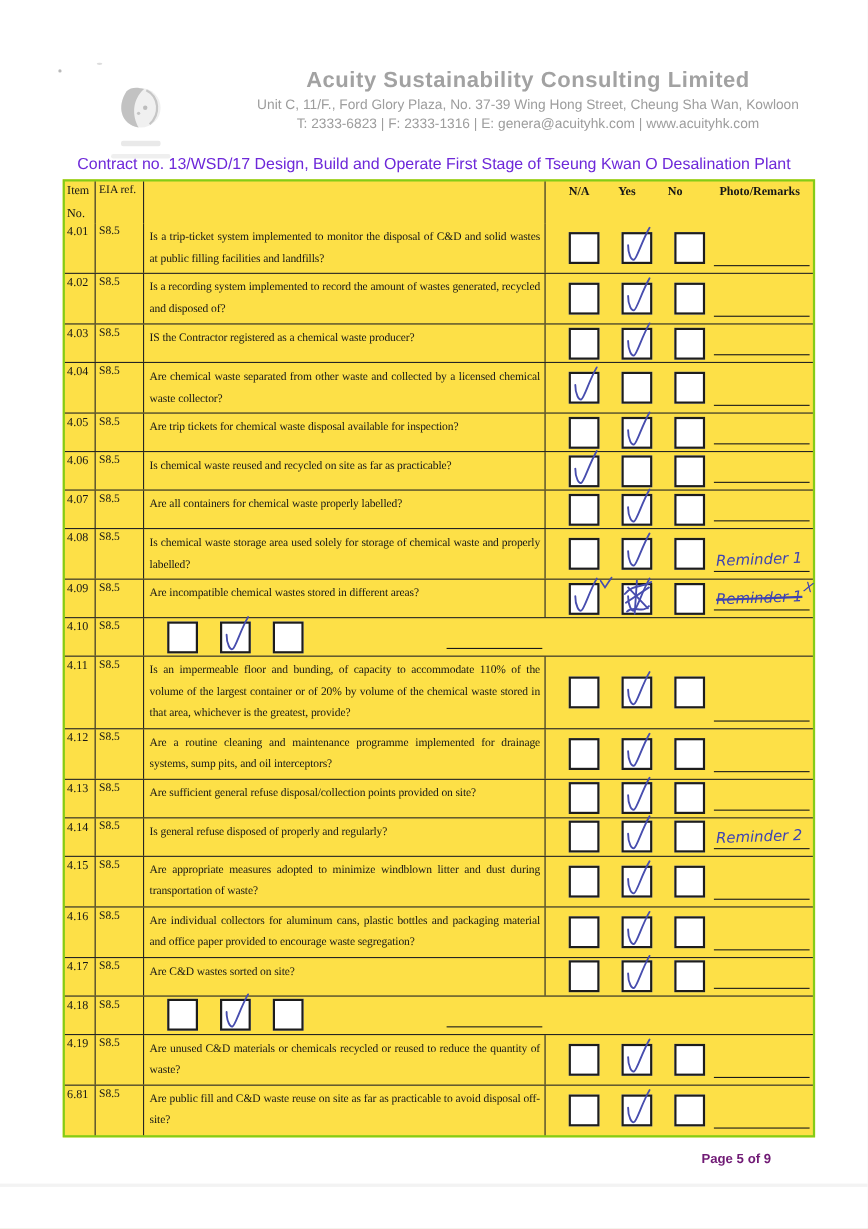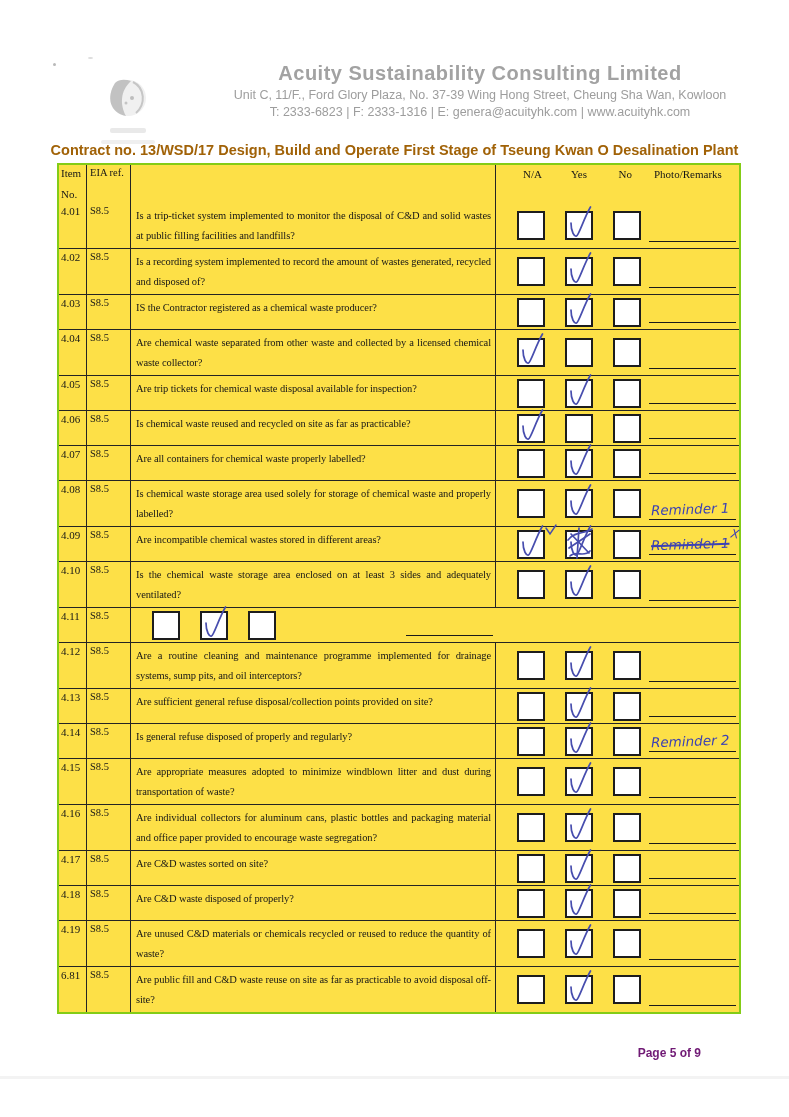--- a/index.html
+++ b/index.html
@@ -8,37 +8,37 @@
   
   .letterhead{position:absolute;top:62px;left:0;width:789px;}
   .logo{position:absolute;left:93px;top:8px;width:70px;height:80px;}
   .lh-text{position:absolute;left:200px;top:0;width:560px;text-align:center;
            font-family:"Liberation Sans",sans-serif;}
   .company{font-size:20px;font-weight:bold;color:#a2a2a2;letter-spacing:.5px;}
   .addr,.contacts{font-size:12.5px;color:#9d9d9d;margin-top:3px;}
   .speck{position:absolute;background:#b9b9b9;border-radius:50%;}
   
   .title{position:absolute;top:142px;left:0;width:789px;text-align:center;
-         font-family:"Liberation Sans",sans-serif;font-weight:bold;font-size:14.5px;color:#a16207;}
+         font-family:"Liberation Sans",sans-serif;font-weight:normal;font-size:14.5px;color:#6d28d9;}
   
   .checklist{position:absolute;top:163px;left:57px;width:680px;border:2px solid #84cc16;background:#fde047;}
   .rowgrid{display:grid;grid-template-columns:28px 44px 365px 1fr;min-height:34px;}
   .rowgrid.sec{min-height:21px;}
   .row{border-top:1.6px solid #242424;overflow:visible;}
   .row:first-child{border-top:none;}
   .thead{min-height:38px;}
   .c-item{border-right:1.5px solid #242424;font-size:11px;padding:2px 1px 0 2px;}
   .c-eia{border-right:1.5px solid #242424;font-size:10.5px;padding:2px 1px 0 3px;}
   .c-q{border-right:1.5px solid #242424;font-size:10.5px;line-height:19.5px;
        padding:3px 4px 3px 5px;text-align:justify;letter-spacing:-0.1px;}
   .c-q.bold{font-weight:bold;font-size:11px;text-align:left;}
   .c-checks{position:relative;display:flex;align-items:center;gap:20px;padding-left:21px;overflow:visible;}
   .thead .c-item{display:flex;flex-direction:column;justify-content:space-between;padding-bottom:3px;}
   .thead .c-checks{align-items:flex-start;padding-top:3px;font-size:11px;}
-  .thead .c-checks span{display:inline-block;width:25px;text-align:right;}
+  .thead .c-checks span{display:inline-block;width:25px;text-align:left;font-weight:bold;}
   .thead .c-checks .photo-h{width:auto;margin-left:2px;}
   
   .cb{position:relative;flex:0 0 auto;width:24px;height:25px;border:2px solid #1d1d1d;background:#fff;}
   .tick{position:absolute;left:-1px;top:-8px;width:27px;height:36px;overflow:visible;}
   .tick path{fill:none;stroke:#474dae;stroke-width:1.7;stroke-linecap:round;}
   .stray{position:absolute;left:48px;top:-4px;width:14px;height:14px;}
   .stray path{fill:none;stroke:#474dae;stroke-width:1.5;stroke-linecap:round;}
   
   .remarkzone{position:relative;flex:1 1 auto;align-self:stretch;}
   .rline{position:absolute;right:3px;bottom:6px;width:87px;border-bottom:1.7px solid #1a1a1a;}
@@ -280,39 +280,39 @@
                 <span class="xnote">X</span>
                 <span class="rline"></span>
               </span>
             </div>
           </div>
         </div>
         <div class="row">
           <div class="rowgrid">
             <div class="c-item">4.10</div>
             <div class="c-eia">S8.5</div>
-            <div class="c-q">Is the chemical waste storage area enclosed on at least 3 sides and adequately ventilated?</div>
             <div class="c-checks">
               <span class="cb"></span>
               <span class="cb">
                 <svg class="tick" viewBox="0 0 27 36">
                   <path d="M5 18 C5 27, 8.5 32, 10.5 31 C13 30, 17.5 14, 24.5 2"></path>
                 </svg>
               </span>
               <span class="cb"></span>
               <span class="remarkzone">
                 <span class="rline"></span>
               </span>
             </div>
           </div>
         </div>
         <div class="row">
           <div class="rowgrid">
             <div class="c-item">4.11</div>
             <div class="c-eia">S8.5</div>
+            <div class="c-q">Is an impermeable floor and bunding, of capacity to accommodate 110% of the volume of the largest container or of 20% by volume of the chemical waste stored in that area, whichever is the greatest, provide?</div>
             <div class="c-checks">
               <span class="cb"></span>
               <span class="cb">
                 <svg class="tick" viewBox="0 0 27 36">
                   <path d="M5 18 C5 27, 8.5 32, 10.5 31 C13 30, 17.5 14, 24.5 2"></path>
                 </svg>
               </span>
               <span class="cb"></span>
               <span class="remarkzone">
                 <span class="rline"></span>
@@ -432,21 +432,20 @@
               <span class="remarkzone">
                 <span class="rline"></span>
               </span>
             </div>
           </div>
         </div>
         <div class="row">
           <div class="rowgrid">
             <div class="c-item">4.18</div>
             <div class="c-eia">S8.5</div>
-            <div class="c-q">Are C&amp;D waste disposed of properly?</div>
             <div class="c-checks">
               <span class="cb"></span>
               <span class="cb">
                 <svg class="tick" viewBox="0 0 27 36">
                   <path d="M5 18 C5 27, 8.5 32, 10.5 31 C13 30, 17.5 14, 24.5 2"></path>
                 </svg>
               </span>
               <span class="cb"></span>
               <span class="remarkzone">
                 <span class="rline"></span>

